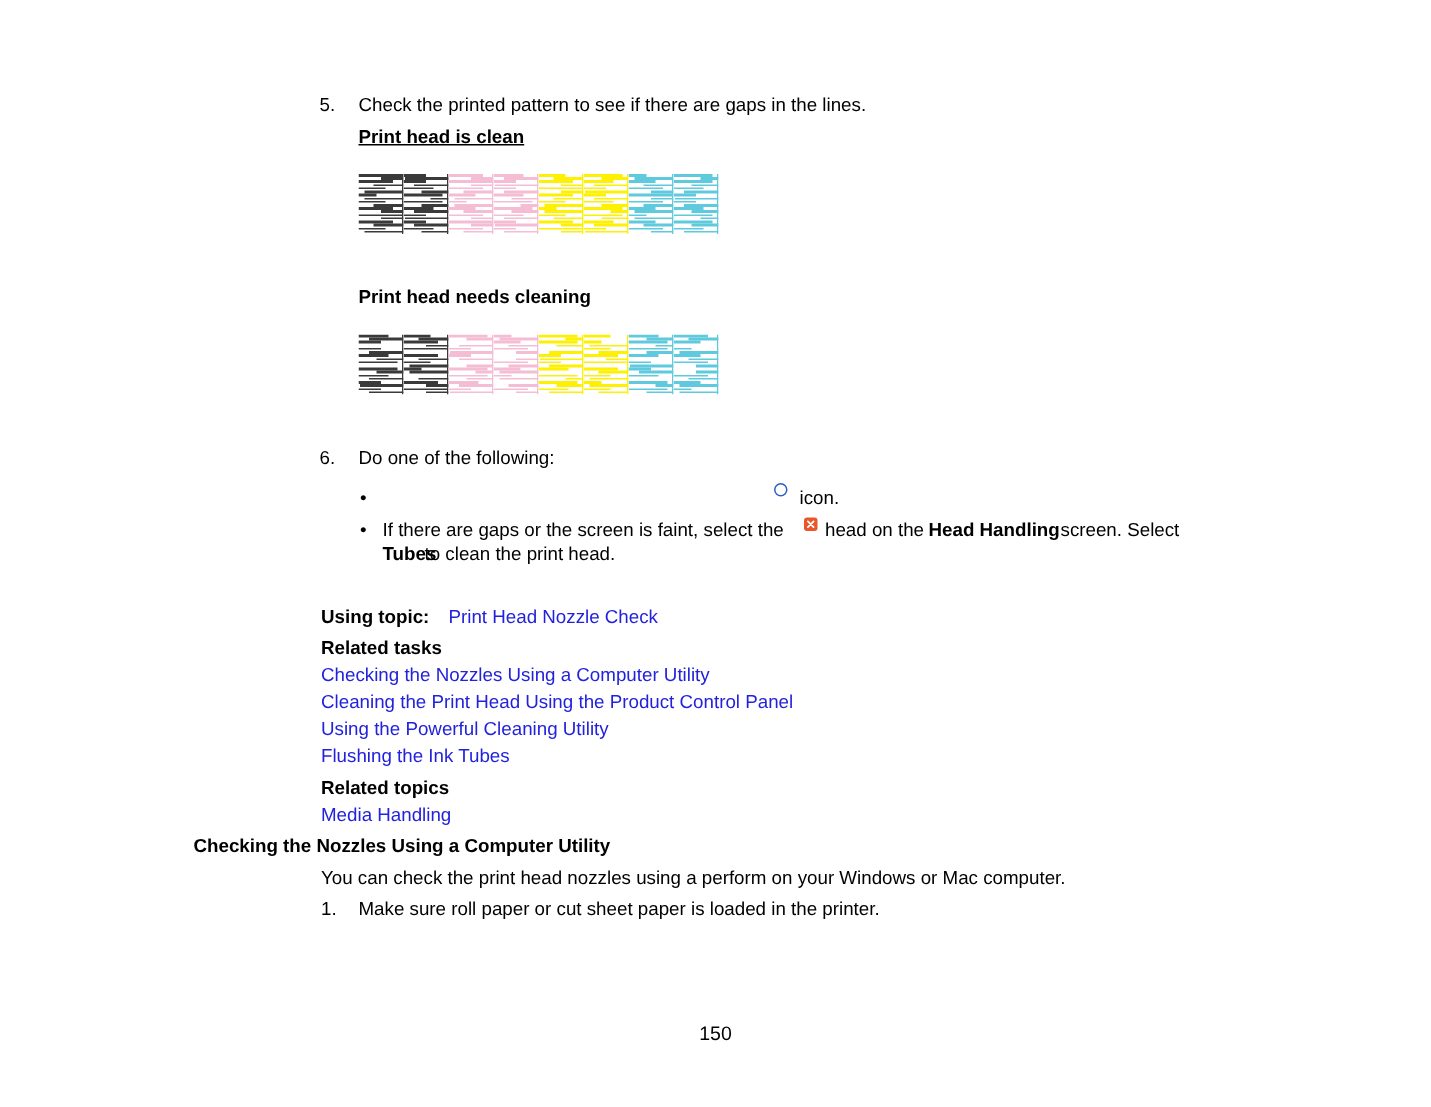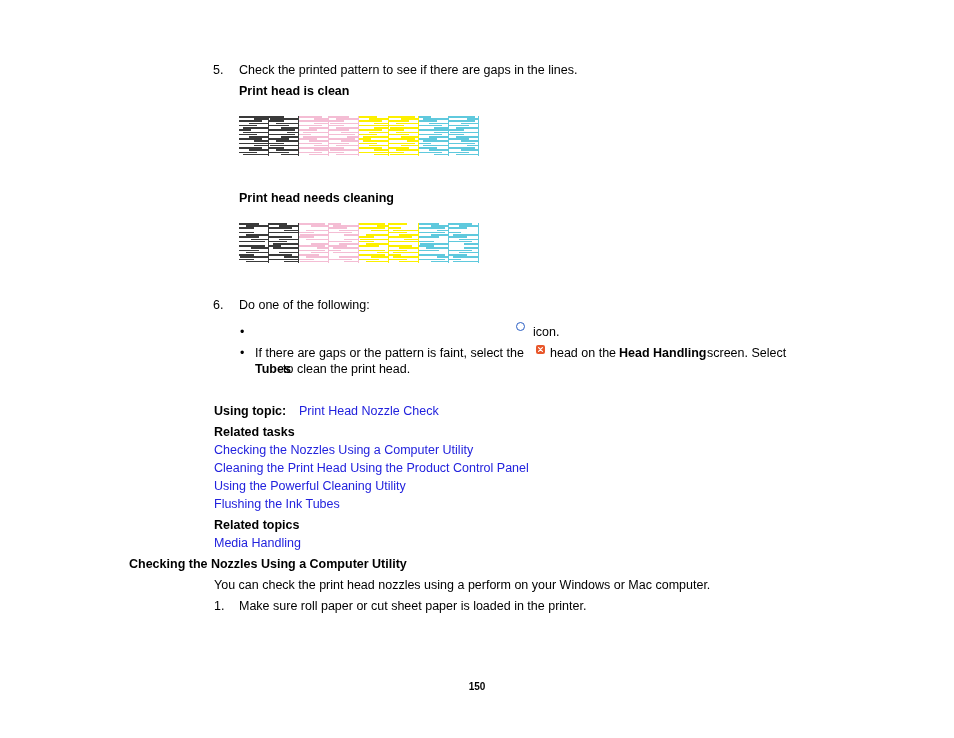--- a/index.html
+++ b/index.html
@@ -76,34 +76,34 @@
     width: 9px;
     height: 9px;
     background: #e8562a;
     border-radius: 2px;
     box-sizing: border-box;
   }
   .icon-x svg { display: block; }
 
   .page-num {
     position: absolute;
-    font-size: 10px;
-    font-weight: bold;
+    font-size: 13px;
+    font-weight: normal;
     text-align: center;
   }
 </style>
 </head>
 <body>
 
 <div class="page">
 
   <div class="num-marker" style="left:213px; top:62px;">5.</div>
   <div class="txt" style="left:239px; top:62px;">Check the printed pattern to see if there are gaps in the lines.</div>
 
-  <div class="txt bold" style="left:239px; top:83px;">Print head is clean</div>
+  <div class="txt bold" style="left:239px; top:83px;text-decoration:underline;">Print head is clean</div>
 
   <div class="pattern" id="pattern-clean" style="left:239px; top:116px; width:240px;">
       <div class="pat-col" style="left: 0px; width: 30px;">
         <div class="pat-line" style="left: 0px; width: 29px; top: 0px; background: rgb(58, 58, 58);"></div>
         <div class="pat-line" style="left: 15px; width: 15px; top: 2.22222px; background: rgb(58, 58, 58);"></div>
         <div class="pat-line" style="left: 0px; width: 23px; top: 4.44444px; background: rgb(58, 58, 58);"></div>
         <div class="pat-line" style="left: 10px; width: 20px; top: 6.66667px; background: rgb(58, 58, 58);"></div>
         <div class="pat-line" style="left: 0px; width: 18px; top: 8.88889px; background: rgb(58, 58, 58);"></div>
         <div class="pat-line" style="left: 4px; width: 26px; top: 11.1111px; background: rgb(58, 58, 58);"></div>
         <div class="pat-line" style="left: 0px; width: 12px; top: 13.3333px; background: rgb(58, 58, 58);"></div>
@@ -427,21 +427,21 @@
     </div>
 
   <div class="num-marker" style="left:213px; top:297px;">6.</div>
   <div class="txt" style="left:239px; top:297px;">Do one of the following:</div>
 
   <div class="bullet-dot" style="left:240px; top:324px;">•</div>
   <div class="icon-ring" style="left:516px; top:322px;"></div>
   <div class="txt" style="left:533px; top:324px;">icon.</div>
 
   <div class="bullet-dot" style="left:240px; top:345px;">•</div>
-  <div class="txt" style="left:255px; top:345px;">If there are gaps or the pattern is faint, select the</div>
+  <div class="txt" style="left:255px; top:345px;">If there are gaps or the screen is faint, select the</div>
   <div class="icon-x" style="left:536px; top:345px;">
     <svg width="9" height="9" viewBox="0 0 9 9">
       <path d="M2.6 2.6 L6.4 6.4 M6.4 2.6 L2.6 6.4" stroke="#ffffff" stroke-width="1.2" stroke-linecap="round"></path>
     </svg>
   </div>
   <div class="txt" style="left:550px; top:345px;">head on the</div>
   <div class="txt bold" style="left:619px; top:345px;">Head Handling</div>
   <div class="txt" style="left:707px; top:345px;">screen. Select</div>
   <div class="txt bold" style="left:255px; top:361px;">Tubes</div>
   <div class="txt" style="left:283px; top:361px;">to clean the print head.</div>

